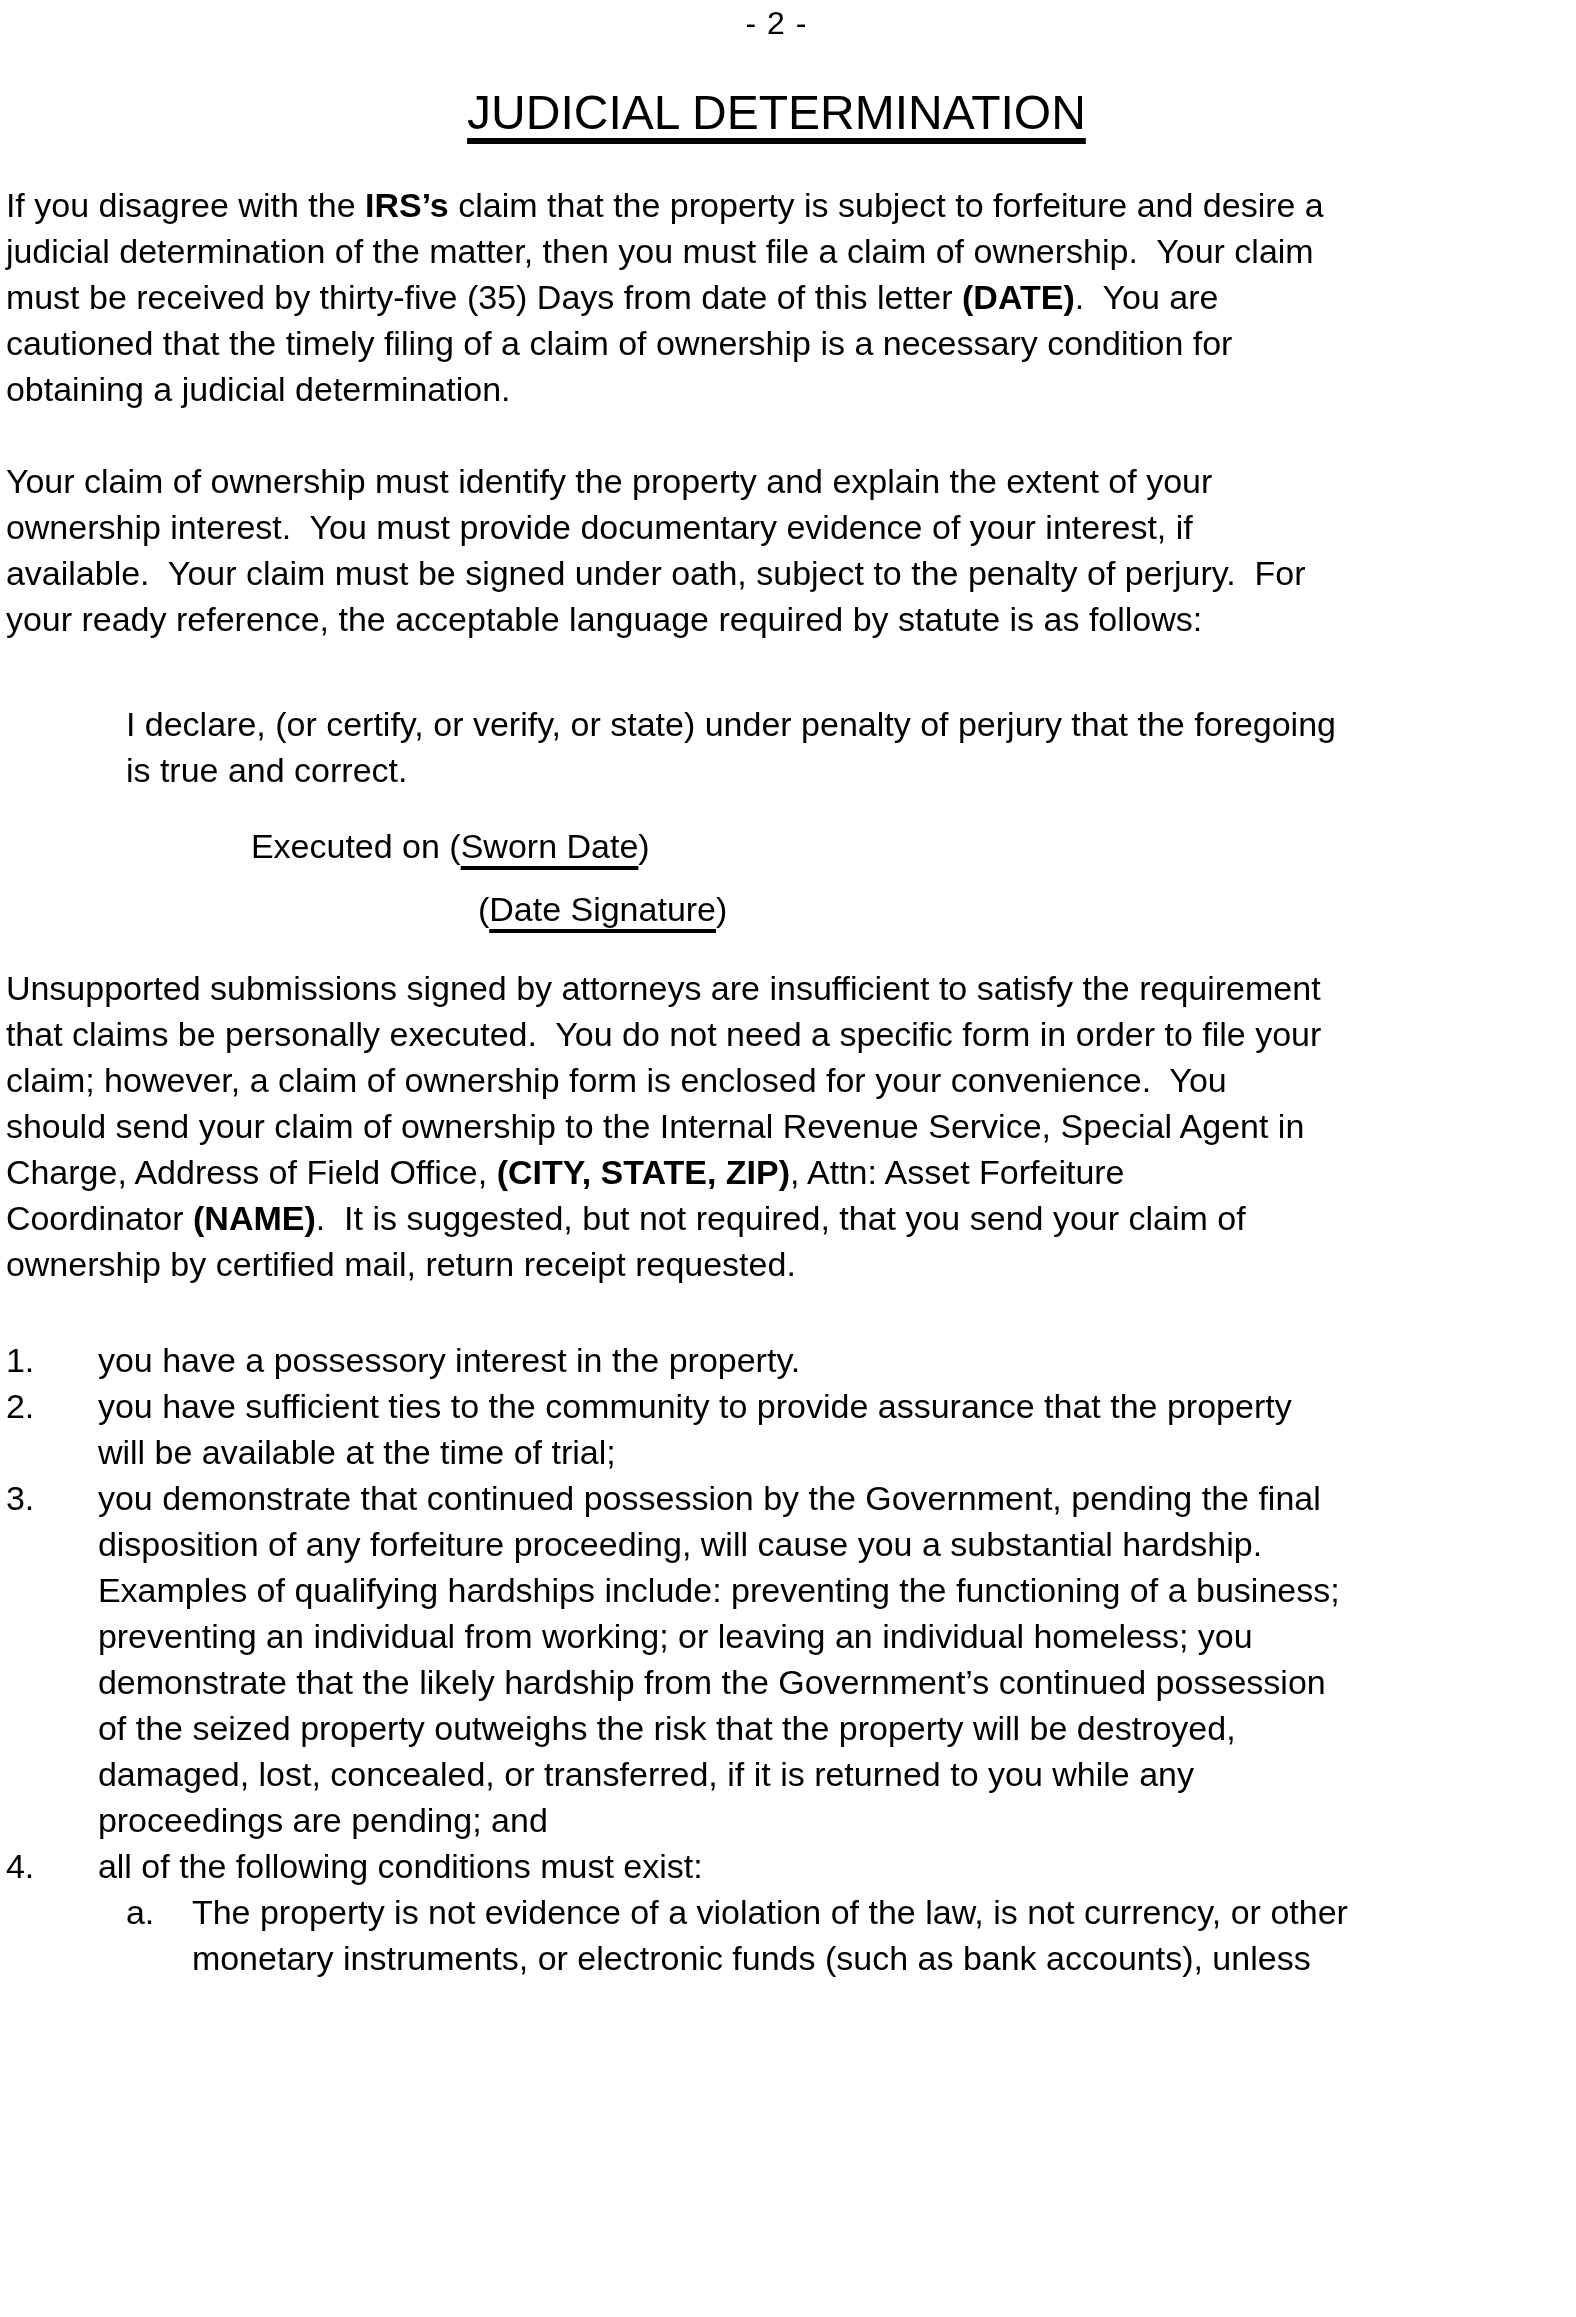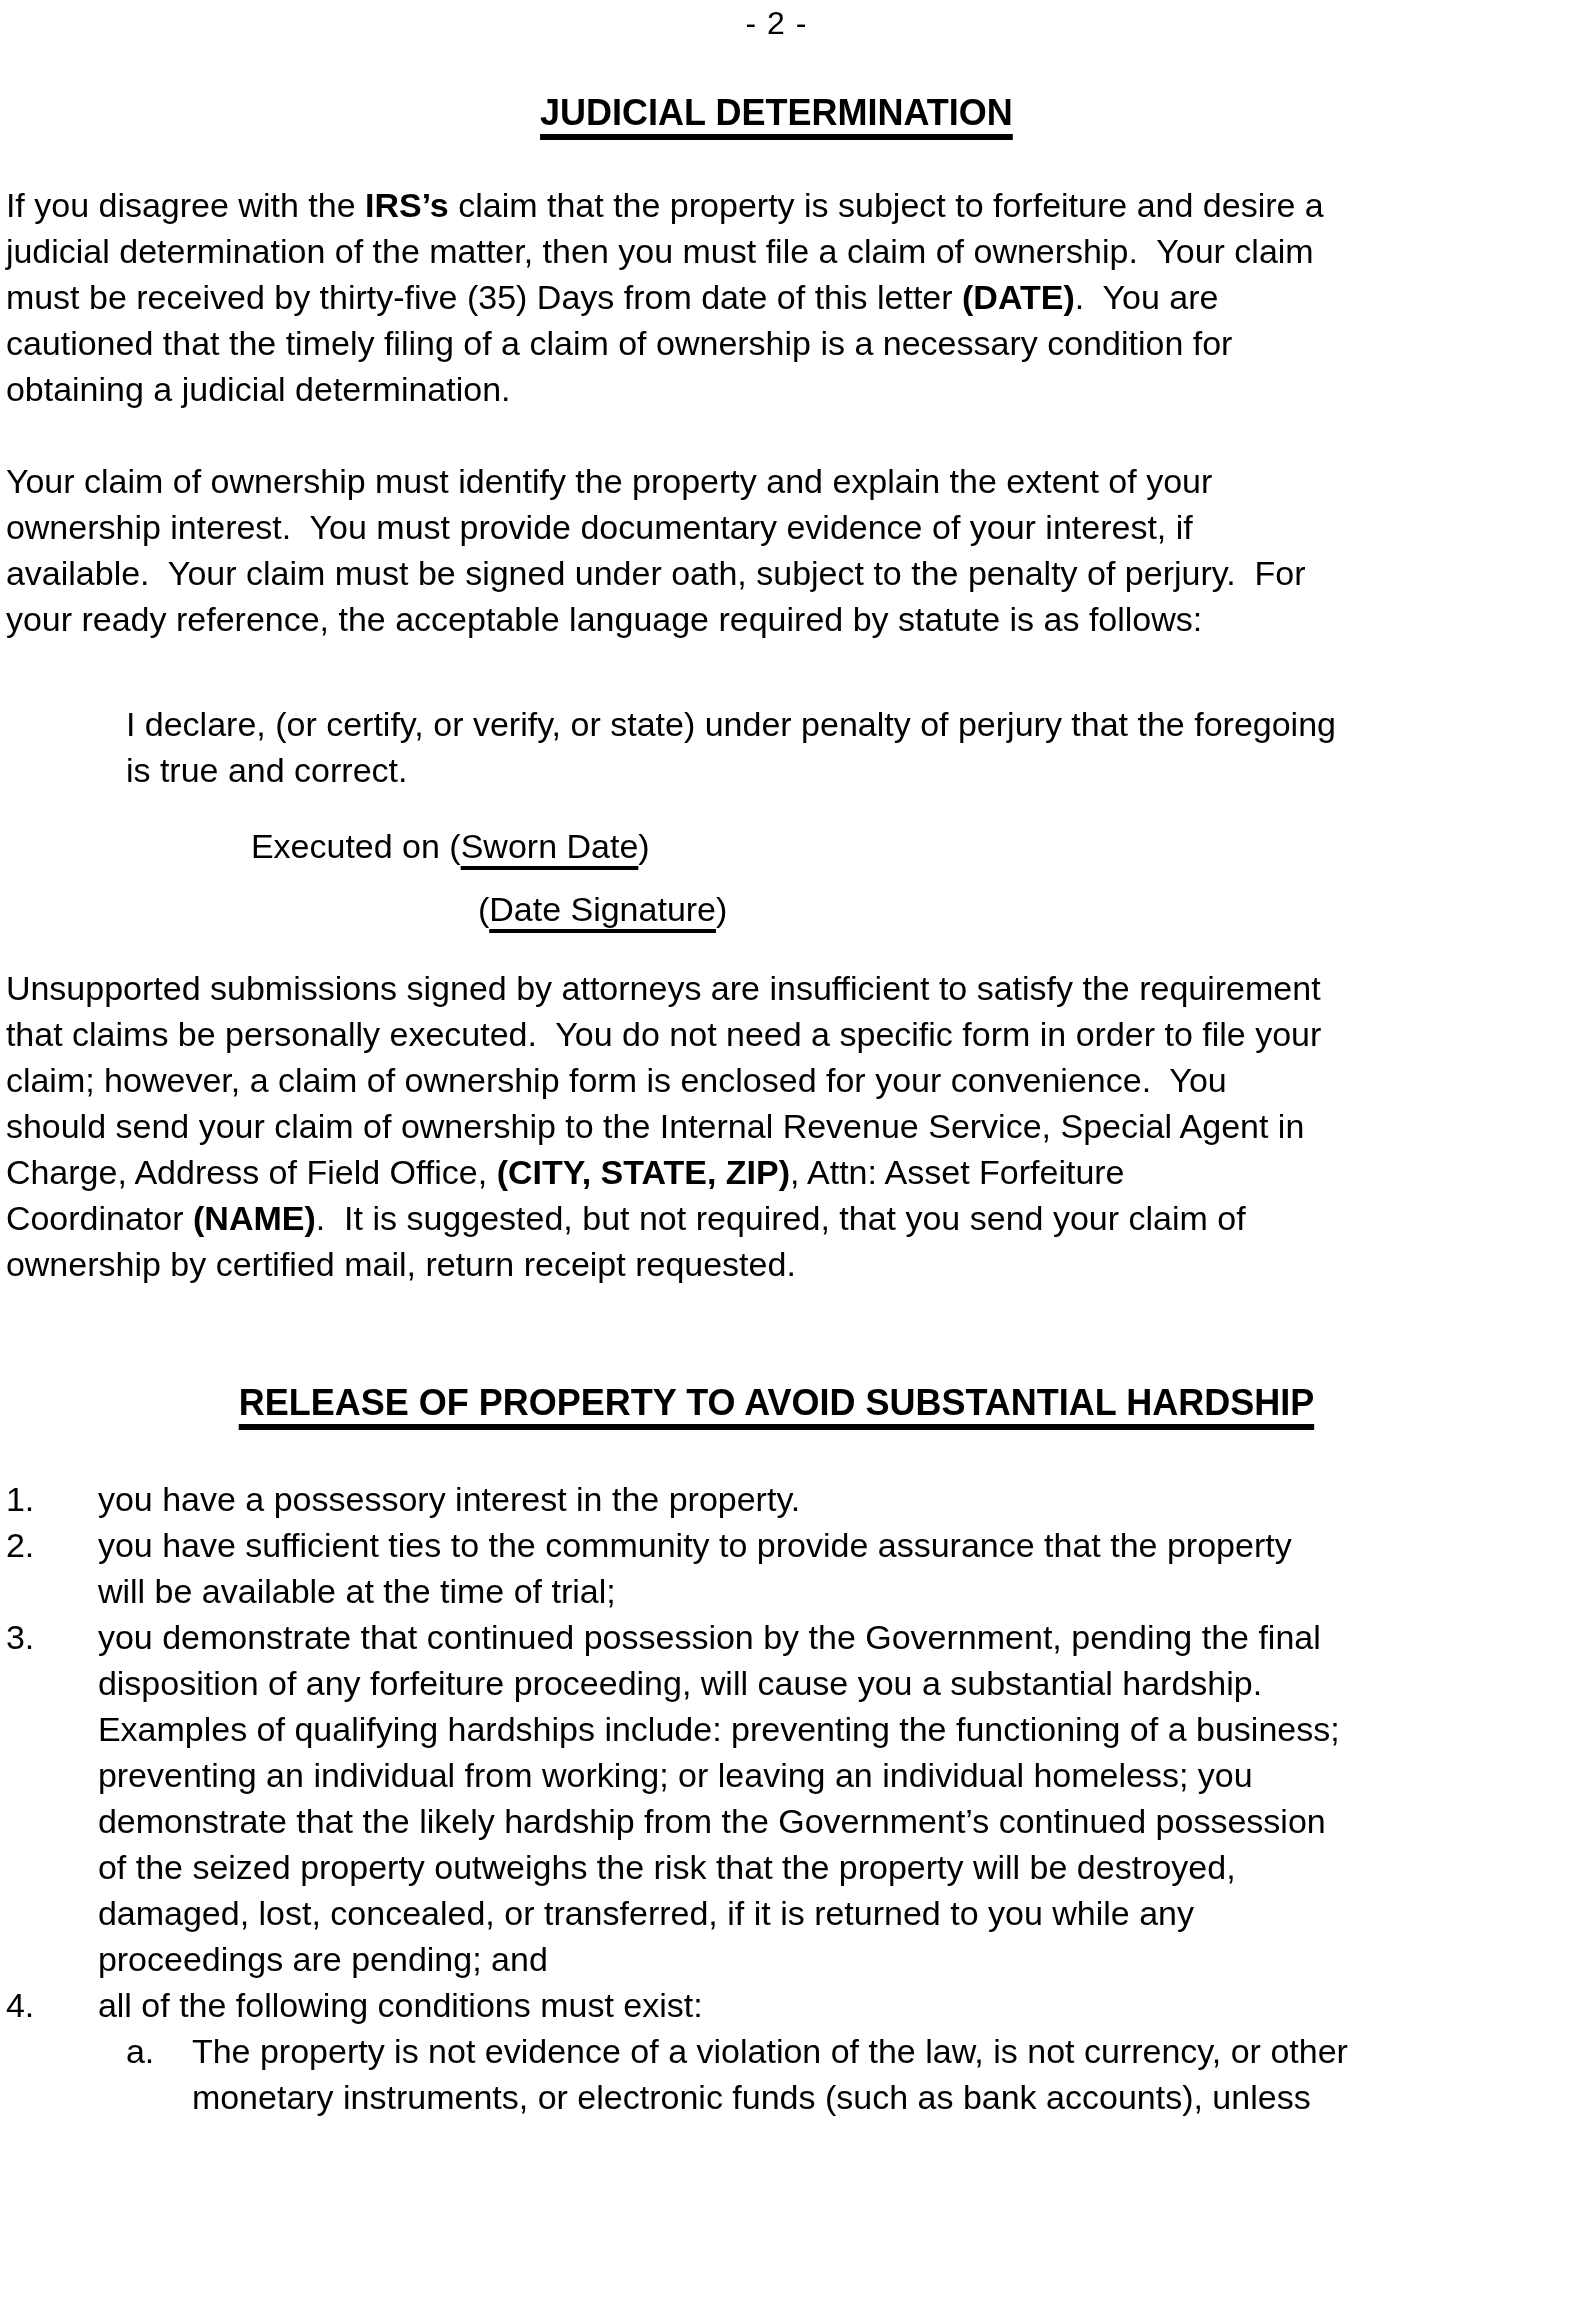--- a/index.html
+++ b/index.html
@@ -19,22 +19,22 @@
   .page-number {
     height: 39px;
     line-height: 39px;
     text-align: center;
     font-size: 32px;
     letter-spacing: 1px;
   }
   .heading {
     margin-top: 47px;
     text-align: center;
-    font-weight: bold;
-    font-size: 36px;
+    font-weight: normal;
+    font-size: 48px;
     white-space: pre;
   }
   .heading .hu {
     text-decoration: underline;
     text-decoration-thickness: 5.9px;
     text-underline-offset: 8.8px;
   }
   .para { margin-top: 46px; white-space: pre-wrap; }
   .quote { margin-top: 59px; margin-left: 120px; white-space: pre-wrap; }
   .executed { margin-top: 30px; margin-left: 245px; white-space: pre; }
@@ -88,21 +88,20 @@
   <div class="signature"><span>(</span><span class="u">Date Signature</span><span>)</span></div>
 
   <div class="para para3"><span>Unsupported submissions signed by attorneys are insufficient to satisfy the requirement
 that claims be personally executed.  You do not need a specific form in order to file your
 claim; however, a claim of ownership form is enclosed for your convenience.  You
 should send your claim of ownership to the Internal Revenue Service, Special Agent in
 Charge, Address of Field Office, </span><span class="b">(CITY, STATE, ZIP)</span><span>, Attn: Asset Forfeiture
 Coordinator </span><span class="b">(NAME)</span><span>.  It is suggested, but not required, that you send your claim of
 ownership by certified mail, return receipt requested.</span></div>
 
-  <div class="heading h2"><span class="hu">RELEASE OF PROPERTY TO AVOID SUBSTANTIAL HARDSHIP</span></div>
 
 
   <div class="list">
 
     <div class="li">
       <span>1.</span>
       <span><span>you have a possessory interest in the property.</span></span>
     </div>
 
     <div class="li">

